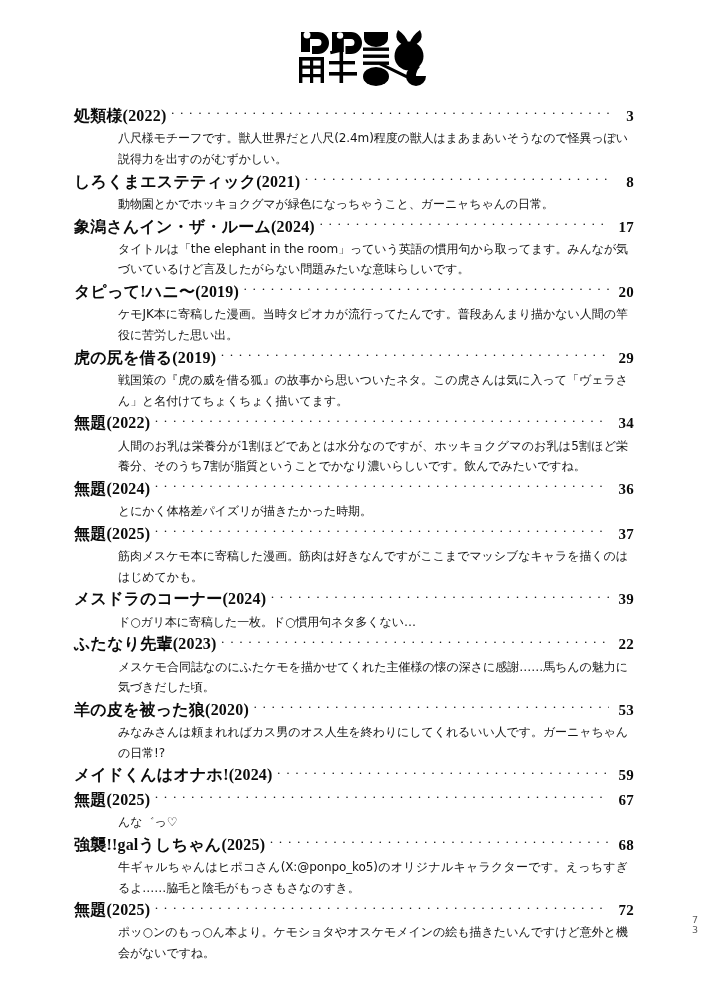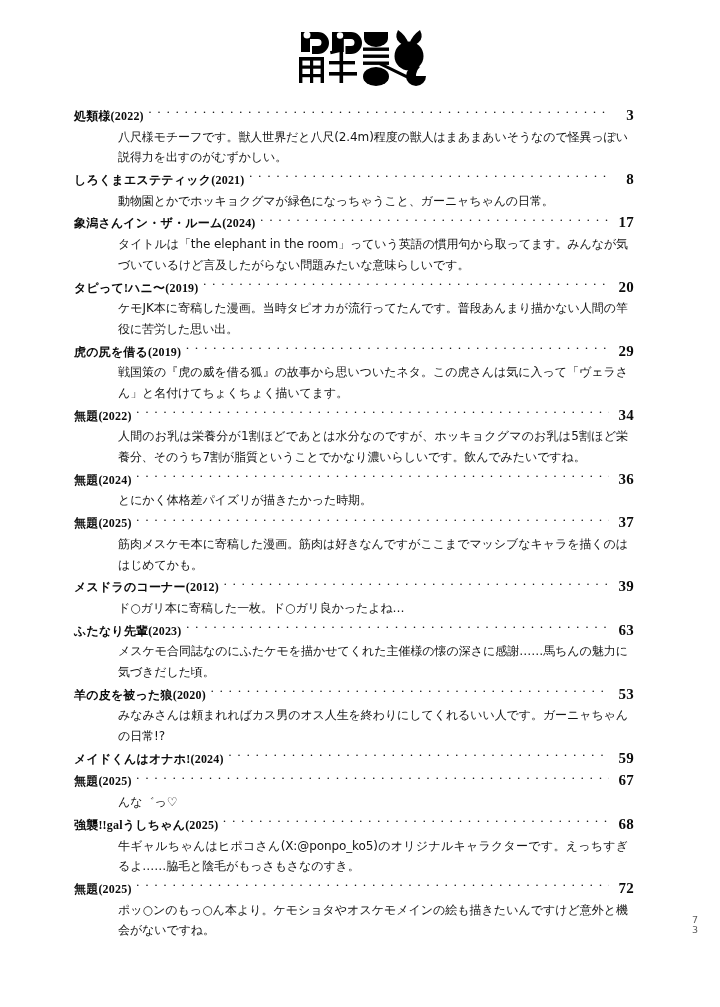--- a/index.html
+++ b/index.html
@@ -40,21 +40,21 @@
   .entry-head {
     display: flex;
     align-items: baseline;
     width: 100%;
     white-space: nowrap;
     line-height: 1.52;
   }
 
   .entry-title {
     font-weight: 700;
-    font-size: 12px;
+    font-size: 16px;
     letter-spacing: 0.2px;
     flex: 0 0 auto;
     padding-left: 12px;
   }
 
   .leader {
     flex: 1 1 auto;
     overflow: hidden;
     height: 1em;
     position: relative;
@@ -220,32 +220,32 @@
     <div class="entry-head">
       <span class="entry-title">無題(2025)</span>
       <span class="leader"></span>
       <span class="entry-page">37</span>
     </div>
     <div class="entry-desc">筋肉メスケモ本に寄稿した漫画。筋肉は好きなんですがここまでマッシブなキャラを描くのははじめてかも。</div>
   </div>
 
   <div class="entry">
     <div class="entry-head">
-      <span class="entry-title">メスドラのコーナー(2012)</span>
+      <span class="entry-title">メスドラのコーナー(2024)</span>
       <span class="leader"></span>
       <span class="entry-page">39</span>
     </div>
-    <div class="entry-desc">ド○ガリ本に寄稿した一枚。ド○ガリ良かったよね…</div>
+    <div class="entry-desc">ド○ガリ本に寄稿した一枚。ド○慣用句ネタ多くない…</div>
   </div>
 
   <div class="entry">
     <div class="entry-head">
       <span class="entry-title">ふたなり先輩(2023)</span>
       <span class="leader"></span>
-      <span class="entry-page">63</span>
+      <span class="entry-page">22</span>
     </div>
     <div class="entry-desc">メスケモ合同誌なのにふたケモを描かせてくれた主催様の懐の深さに感謝……馬ちんの魅力に気づきだした頃。</div>
   </div>
 
 
   <div class="entry">
     <div class="entry-head">
       <span class="entry-title">羊の皮を被った狼(2020)</span>
       <span class="leader"></span>
       <span class="entry-page">53</span>

